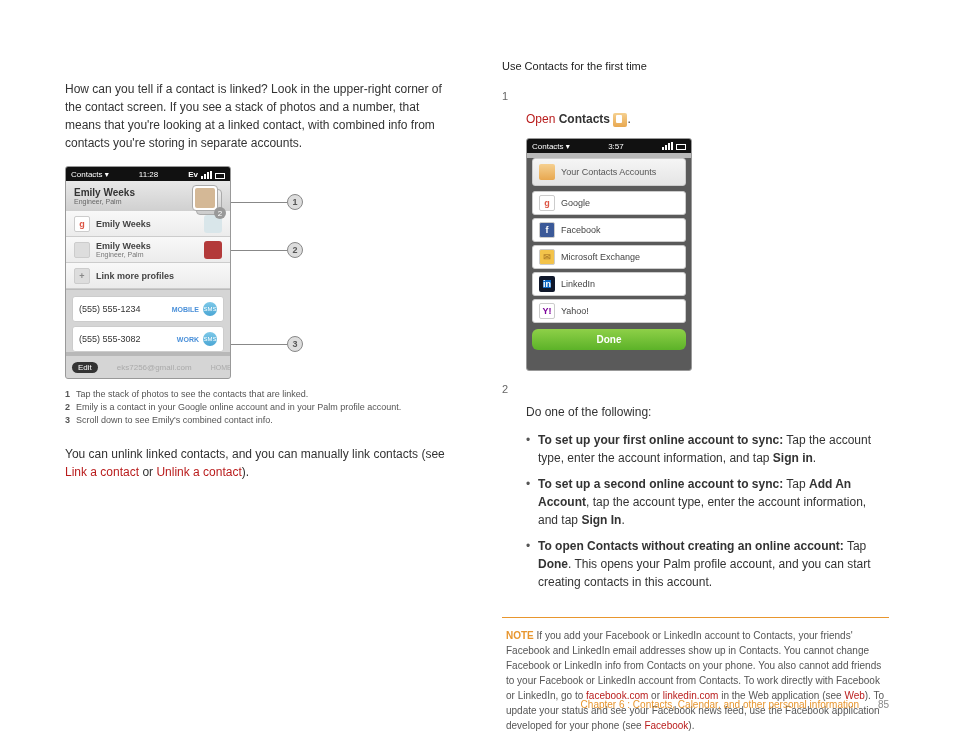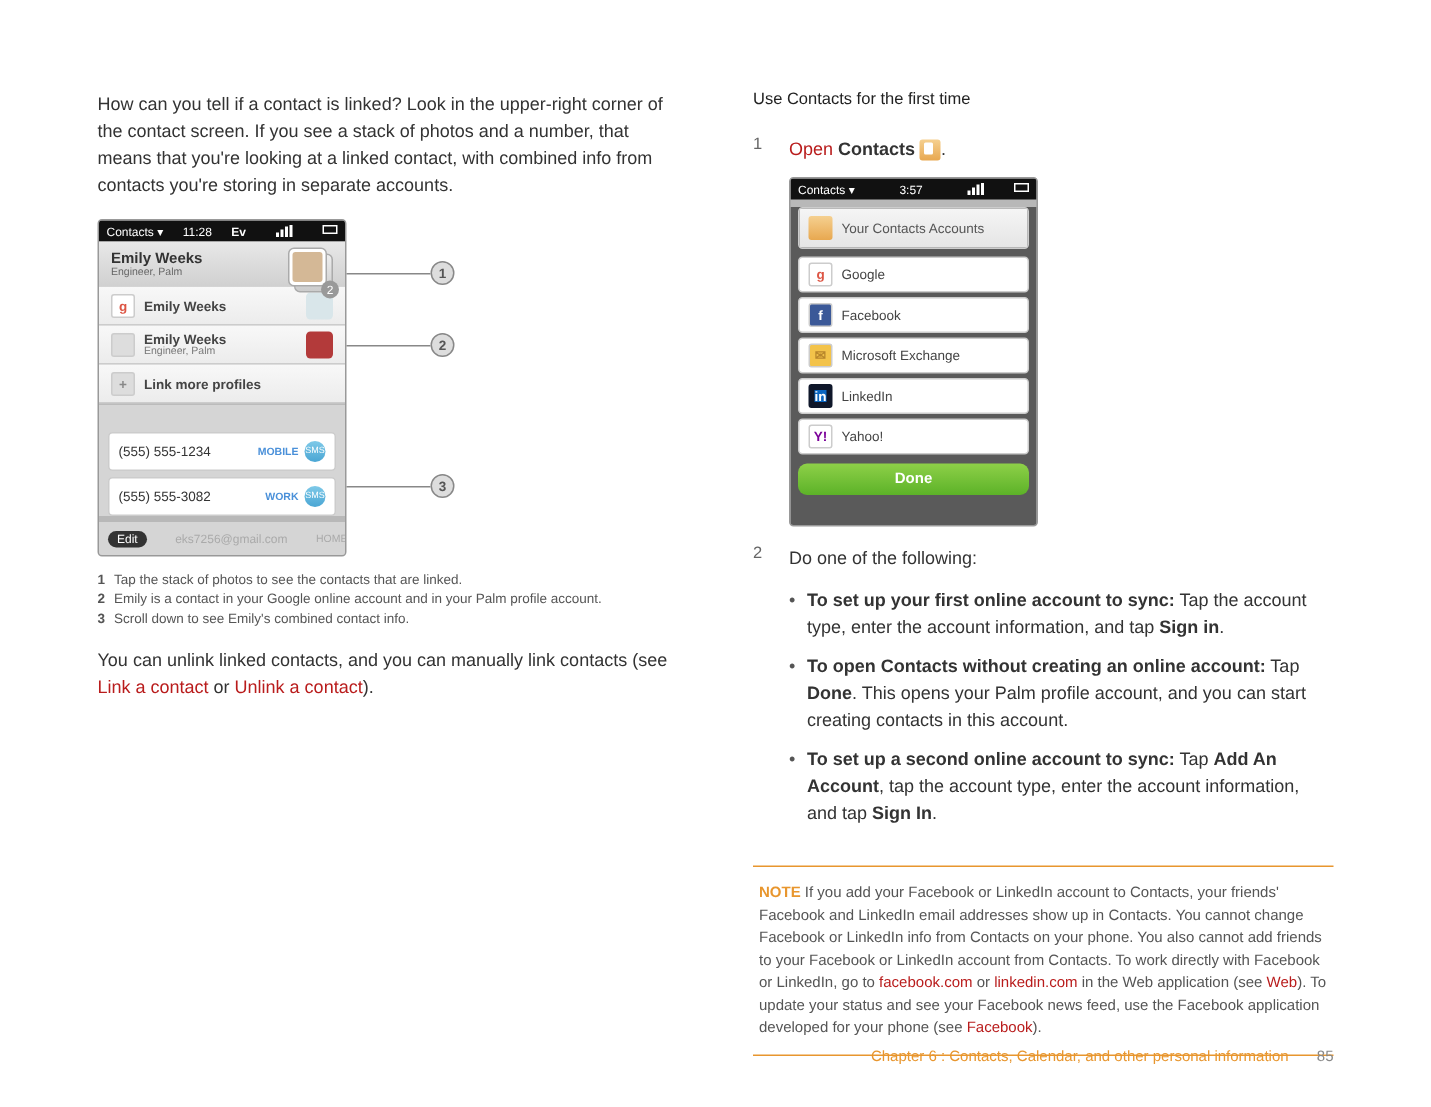--- a/index.html
+++ b/index.html
@@ -1,29 +1,29 @@
 <!DOCTYPE html>
 <html><head>
 <meta charset="utf-8">
 <style>
   * { box-sizing: border-box; margin: 0; padding: 0; }
   body { font-family: "Helvetica Neue", Arial, sans-serif; font-size: 12px; color: #333; width: 954px; height: 738px; position: relative; background: #fff; }
   .page { display: flex; padding: 60px 65px 30px 65px; gap: 50px; }
   .col { flex: 1; }
-  p { line-height: 1.5; margin-bottom: 10px; font-weight: 300; }
+  p { line-height: 1.5; margin-bottom: 10px; font-weight: 300; margin-top: 20px; }
   .section-title { font-size: 11px; font-weight: 400; margin-bottom: 18px; color: #222; }
   a, .link { color: #b91c1c; text-decoration: none; }
   .orange { color: #e8962e; }
   b { font-weight: 600; }
 
   
   .phone-wrap { margin: 14px 0 10px 0; position: relative; }
   .phone { width: 166px; border: 1px solid #999; border-radius: 3px; background: #b8b8b8; overflow: hidden; font-size: 9px; }
   .phone-status { background: #111; color: #fff; display: flex; justify-content: space-between; padding: 2px 5px; font-size: 8px; height: 14px; align-items: center; }
-  .phone-status .right { display: flex; gap: 20px; align-items: flex-start; font-weight: bold; }
+  .phone-status .right { display: flex; gap: 3px; align-items: flex-end; font-weight: bold; }
   .contact-header { background: linear-gradient(#e8e8e8,#d0d0d0); padding: 6px 8px; display:flex; align-items:center; gap:6px; position:relative; }
   .contact-header .name { font-weight: bold; font-size: 10px; color:#333; }
   .contact-header .title { font-size: 7px; color:#666; }
   .avatar-stack { position:absolute; right:6px; top:4px; width:32px; height:32px; }
   .avatar-stack .av { position:absolute; width:26px; height:26px; border-radius:4px; background:#fff; border:1px solid #aaa; }
   .avatar-stack .av1 { background: linear-gradient(#eee,#ccc); left:4px; top:4px; }
   .avatar-stack .av2 { background:#fff; left:0; top:0; }
   .avatar-stack .av2::after{content:""; position:absolute; inset:2px; background:#d4b896; border-radius:2px;}
   .avatar-stack .count { position:absolute; right:-2px; bottom:-2px; background:#999; color:#fff; border-radius:50%; width:12px; height:12px; font-size:8px; display:flex; align-items:center; justify-content:center; }
   .row-item { background: linear-gradient(#f8f8f8,#ececec); border-bottom:1px solid #ccc; padding:5px 8px; display:flex; align-items:center; gap:6px; height:26px; }
@@ -120,21 +120,21 @@
             <div class="row-item">
               <span class="icon-box" style="background:#ddd;color:#888;"></span>
               <span><span class="row-label">Emily Weeks</span><span class="row-sub">Engineer, Palm</span></span>
               <span class="thumb" style="background:#b33a3a;"></span>
             </div>
             <div class="row-item">
               <span class="icon-box" style="background:#ddd;color:#888;">+</span>
               <span class="row-label">Link more profiles</span>
             </div>
           </div>
-        <div class="phone-section" id="left-phones" style="padding-top:14px; border-top:1px solid #bbb;">
+        <div class="phone-section" id="left-phones" style="padding-top:2px; border-top:1px solid #bbb;">
             <div class="phone-row-white">
               <span>(555) 555-1234</span>
               <span style="display:flex;gap:4px;align-items:center;">
                 <span class="ptype">MOBILE</span>
                 <span class="sms">SMS</span>
               </span>
             </div>
             <div class="phone-row-white">
               <span>(555) 555-3082</span>
               <span style="display:flex;gap:4px;align-items:center;">
@@ -241,22 +241,22 @@
         </div>
       </div>
     </div>
 
     <div class="step">
       <div class="step-num">2</div>
       <div class="step-body">
         <p>Do one of the following:</p>
         <ul class="bullets" id="bullets">
             <li><b>To set up your first online account to sync:</b> Tap the account type, enter the account information, and tap <b>Sign in</b>.</li>
+            <li><b>To set up a second online account to sync:</b> Tap <b>Add An Account</b>, tap the account type, enter the account information, and tap <b>Sign In</b>.</li>
             <li><b>To open Contacts without creating an online account:</b> Tap <b>Done</b>. This opens your Palm profile account, and you can start creating contacts in this account.</li>
-            <li><b>To set up a second online account to sync:</b> Tap <b>Add An Account</b>, tap the account type, enter the account information, and tap <b>Sign In</b>.</li>
           </ul>
       </div>
     </div>
 
     <div class="note-box">
       <b class="orange">NOTE</b><span>  If you add your Facebook or LinkedIn account to Contacts, your friends' Facebook and LinkedIn email addresses show up in Contacts. You cannot change Facebook or LinkedIn info from Contacts on your phone. You also cannot add friends to your Facebook or LinkedIn account from Contacts. To work directly with Facebook or LinkedIn, go to </span><a class="link">facebook.com</a><span> or </span><a class="link">linkedin.com</a><span> in the Web application (see </span><a class="link">Web</a><span>). To update your status and see your Facebook news feed, use the Facebook application developed for your phone (see </span><a class="link">Facebook</a><span>).</span>
     </div>
   </div>
 </div>
 

